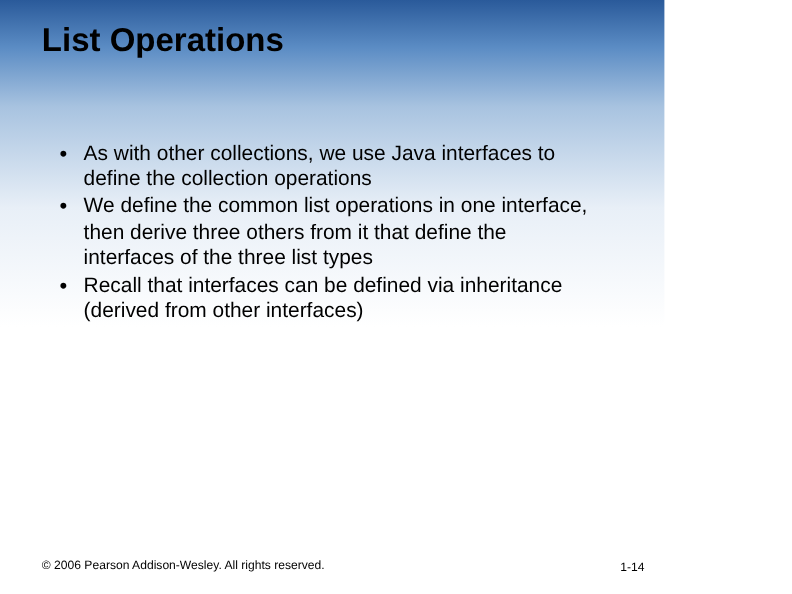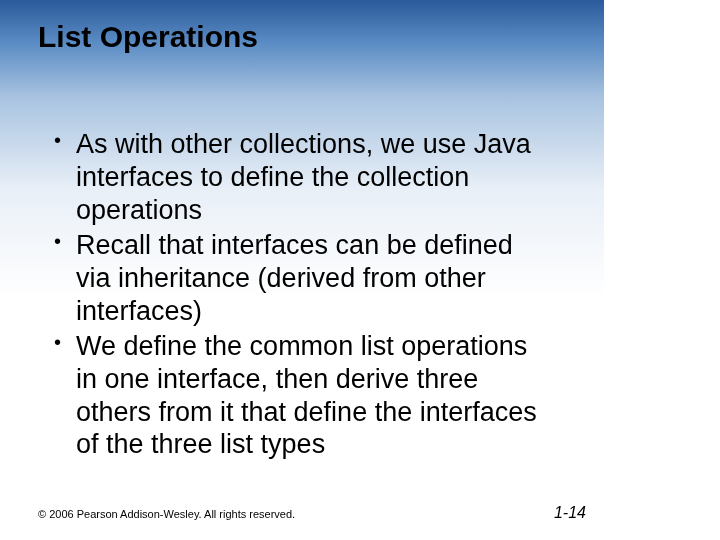--- a/index.html
+++ b/index.html
@@ -32,21 +32,21 @@
     right: 60px;
   }
   .content ul {
     list-style: none;
     margin: 0;
     padding: 0;
   }
   .content li {
     position: relative;
     padding-left: 28px;
-    font-size: 27px;
+    font-size: 19px;
     line-height: 1.22;
     color: #000;
     margin-bottom: 2px;
   }
   .content li::before {
     content: "•";
     position: absolute;
     left: 6px;
     top: 0;
     font-size: 20px;
@@ -56,32 +56,31 @@
     position: absolute;
     bottom: 20px;
     left: 38px;
     font-size: 11px;
     color: #000;
   }
   .footer-right {
     position: absolute;
     bottom: 18px;
     right: 18px;
-    font-size: 16px;
+    font-size: 11px;
     color: #000;
-    font-style: italic;
   }
 </style>
 </head>
 <body>
 
 <div class="slide">
   <div class="title">List Operations</div>
   <div class="content">
     <ul>
       <li>As with other collections, we use Java interfaces to define the collection operations</li>
+      <li>We define the common list operations in one interface, then derive three others from it that define the interfaces of the three list types</li>
       <li>Recall that interfaces can be defined via inheritance (derived from other interfaces)</li>
-      <li>We define the common list operations in one interface, then derive three others from it that define the interfaces of the three list types</li>
     </ul>
   </div>
   <div class="footer-left">© 2006 Pearson Addison-Wesley. All rights reserved.</div>
   <div class="footer-right">1-14</div>
 </div>
 
 </body></html>

